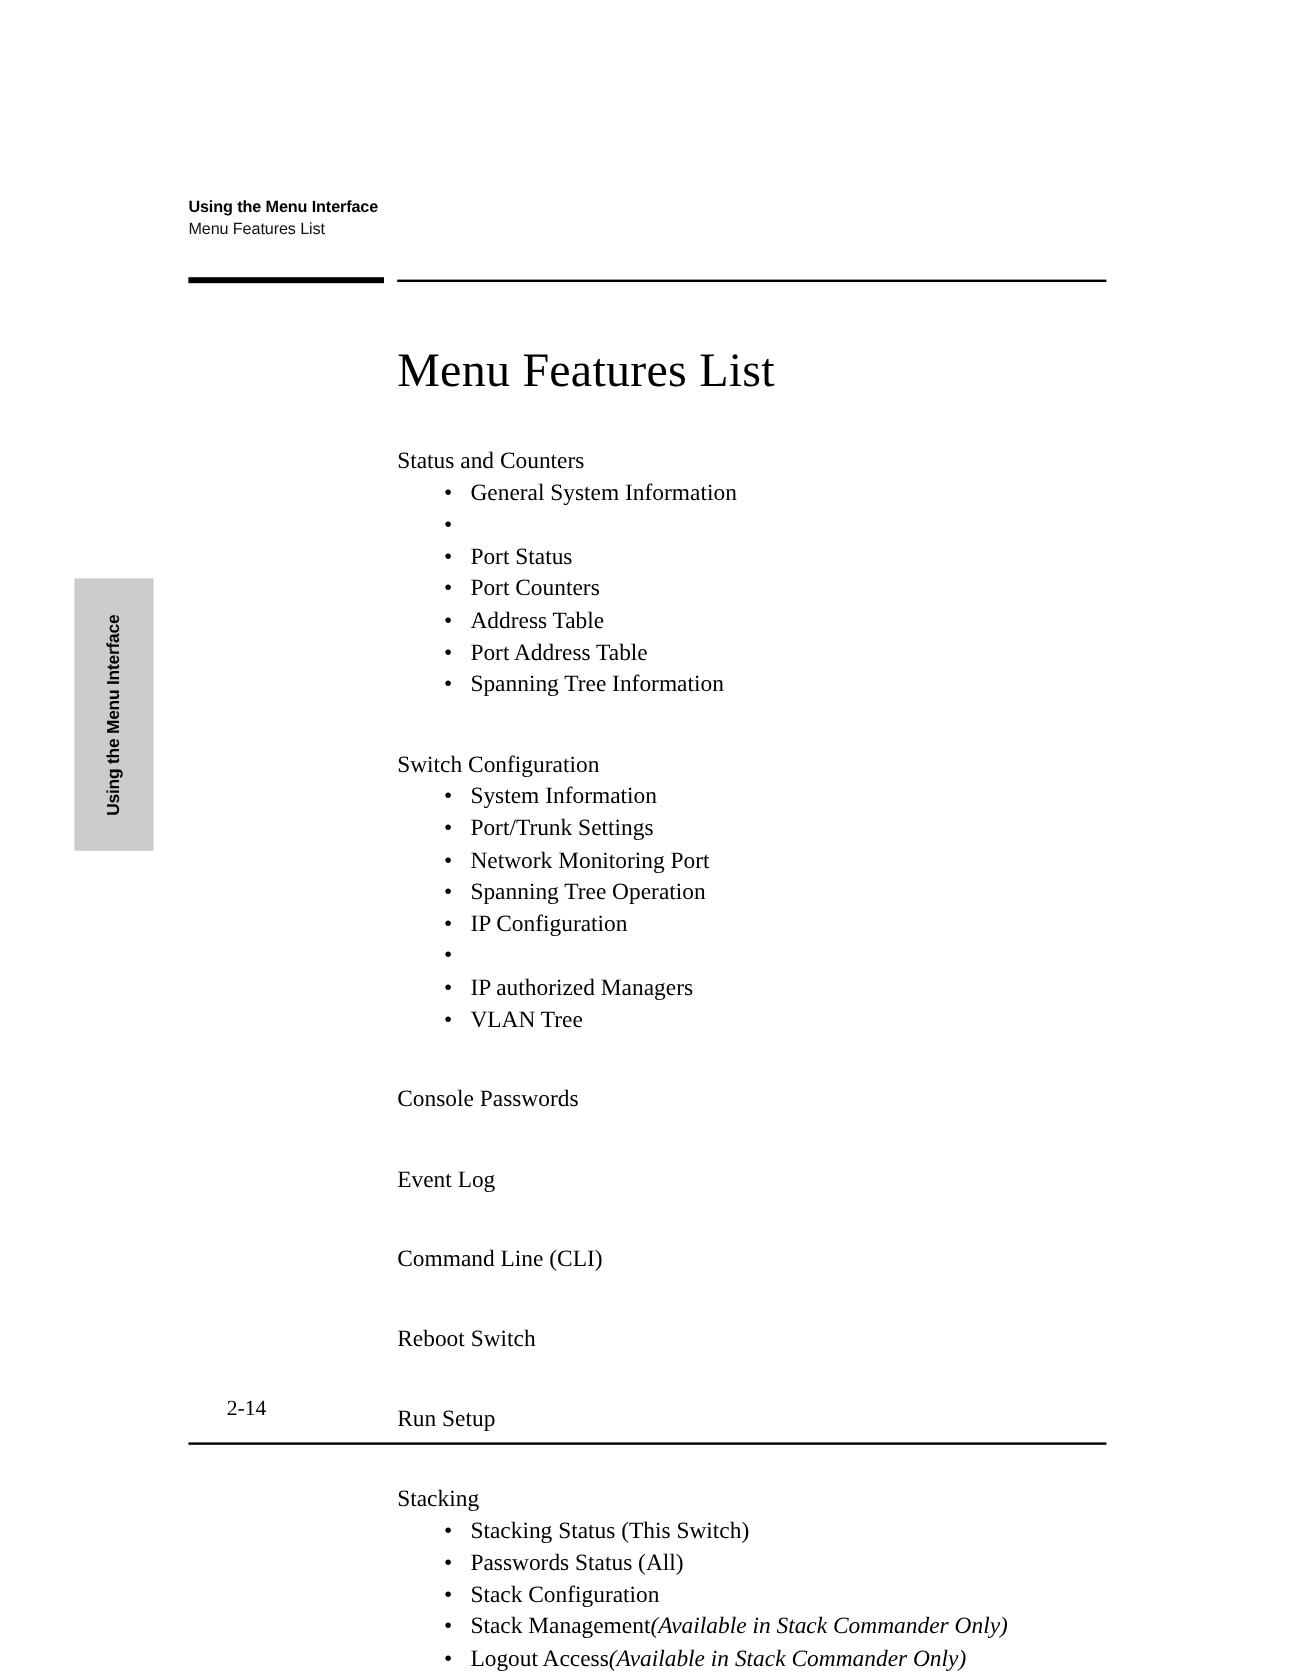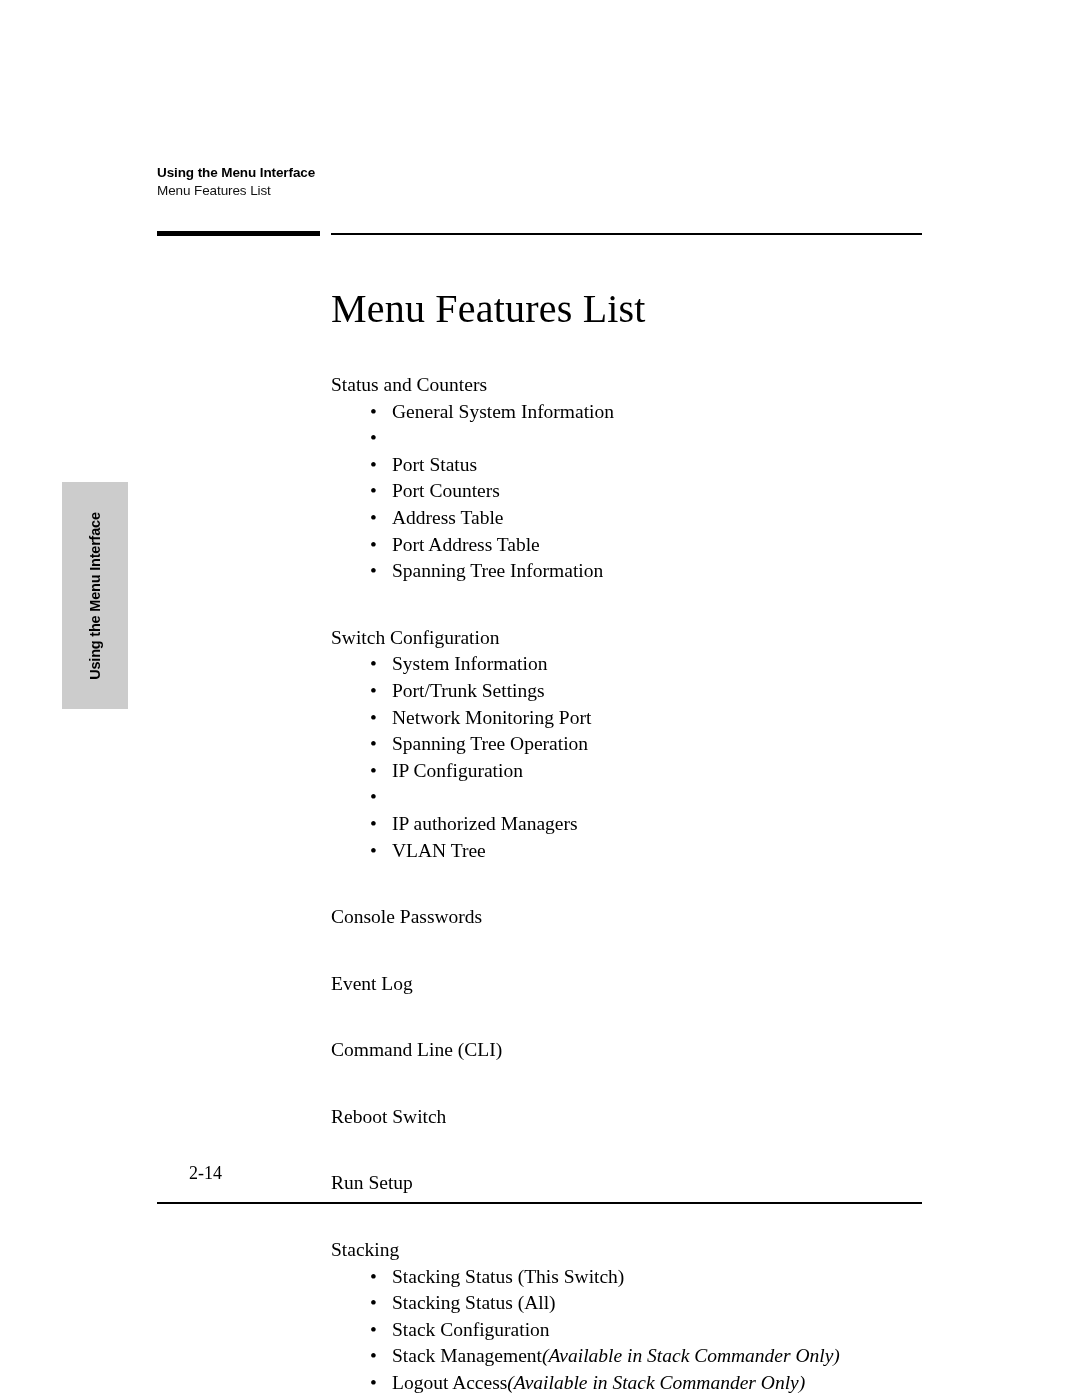--- a/index.html
+++ b/index.html
@@ -186,20 +186,20 @@
     <div class="feat-row level-1"><span class="bullet">•</span></div>
     <div class="feat-row level-1"><span class="bullet">•</span><span class="feat-text">IP authorized Managers</span></div>
     <div class="feat-row level-1"><span class="bullet">•</span><span class="feat-text">VLAN Tree</span></div>
     <div class="feat-row level-0"><span>Console Passwords</span></div>
     <div class="feat-row level-0"><span>Event Log</span></div>
     <div class="feat-row level-0"><span>Command Line (CLI)</span></div>
     <div class="feat-row level-0"><span>Reboot Switch</span></div>
     <div class="feat-row level-0"><span>Run Setup</span></div>
     <div class="feat-row level-0"><span>Stacking</span></div>
     <div class="feat-row level-1"><span class="bullet">•</span><span class="feat-text">Stacking Status (This Switch)</span></div>
-    <div class="feat-row level-1"><span class="bullet">•</span><span class="feat-text">Stacking Status (All)</span></div>
+    <div class="feat-row level-1"><span class="bullet">•</span><span class="feat-text">Passwords Status (All)</span></div>
     <div class="feat-row level-1"><span class="bullet">•</span><span class="feat-text">Stack Configuration</span></div>
     <div class="feat-row level-1"><span class="bullet">•</span><span class="feat-text">Stack Management </span><span class="note-italic">(Available in Stack Commander Only)</span></div>
     <div class="feat-row level-1"><span class="bullet">•</span><span class="feat-text">Logout Access </span><span class="note-italic">(Available in Stack Commander Only)</span></div>
   </div>
 
 <div id="footer-rule"></div>
 <div id="page-number">2-14</div>
 
 </body></html>

